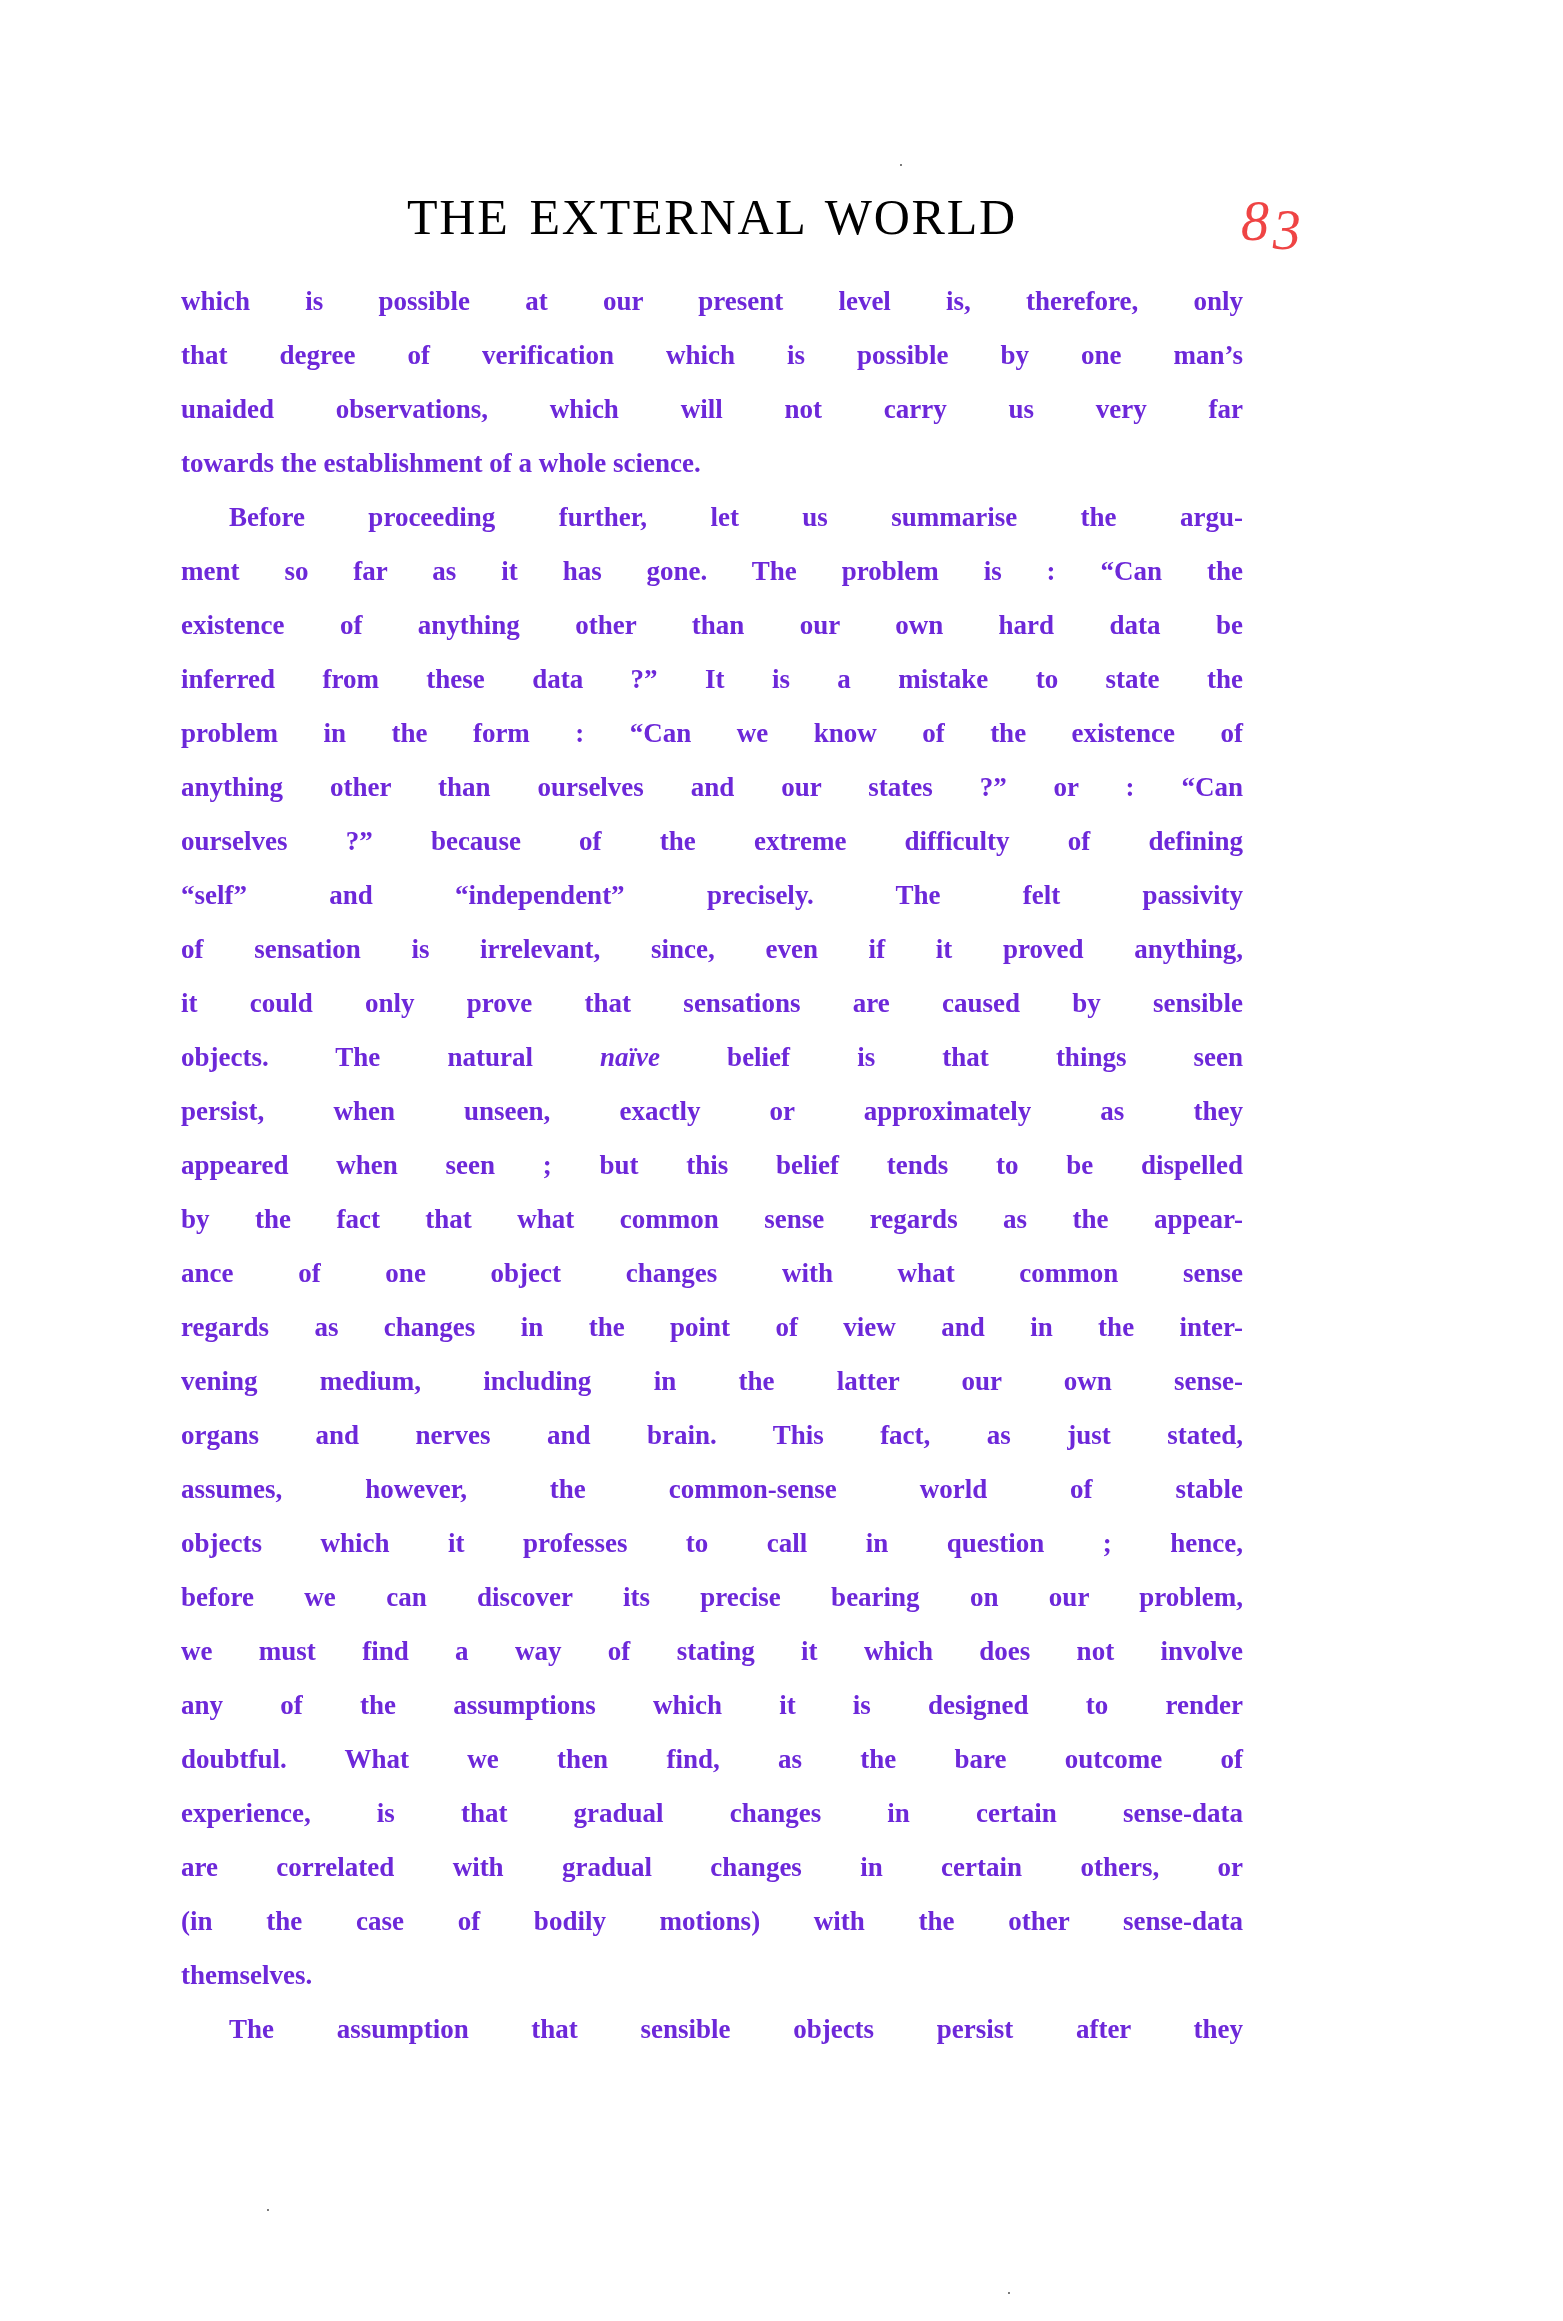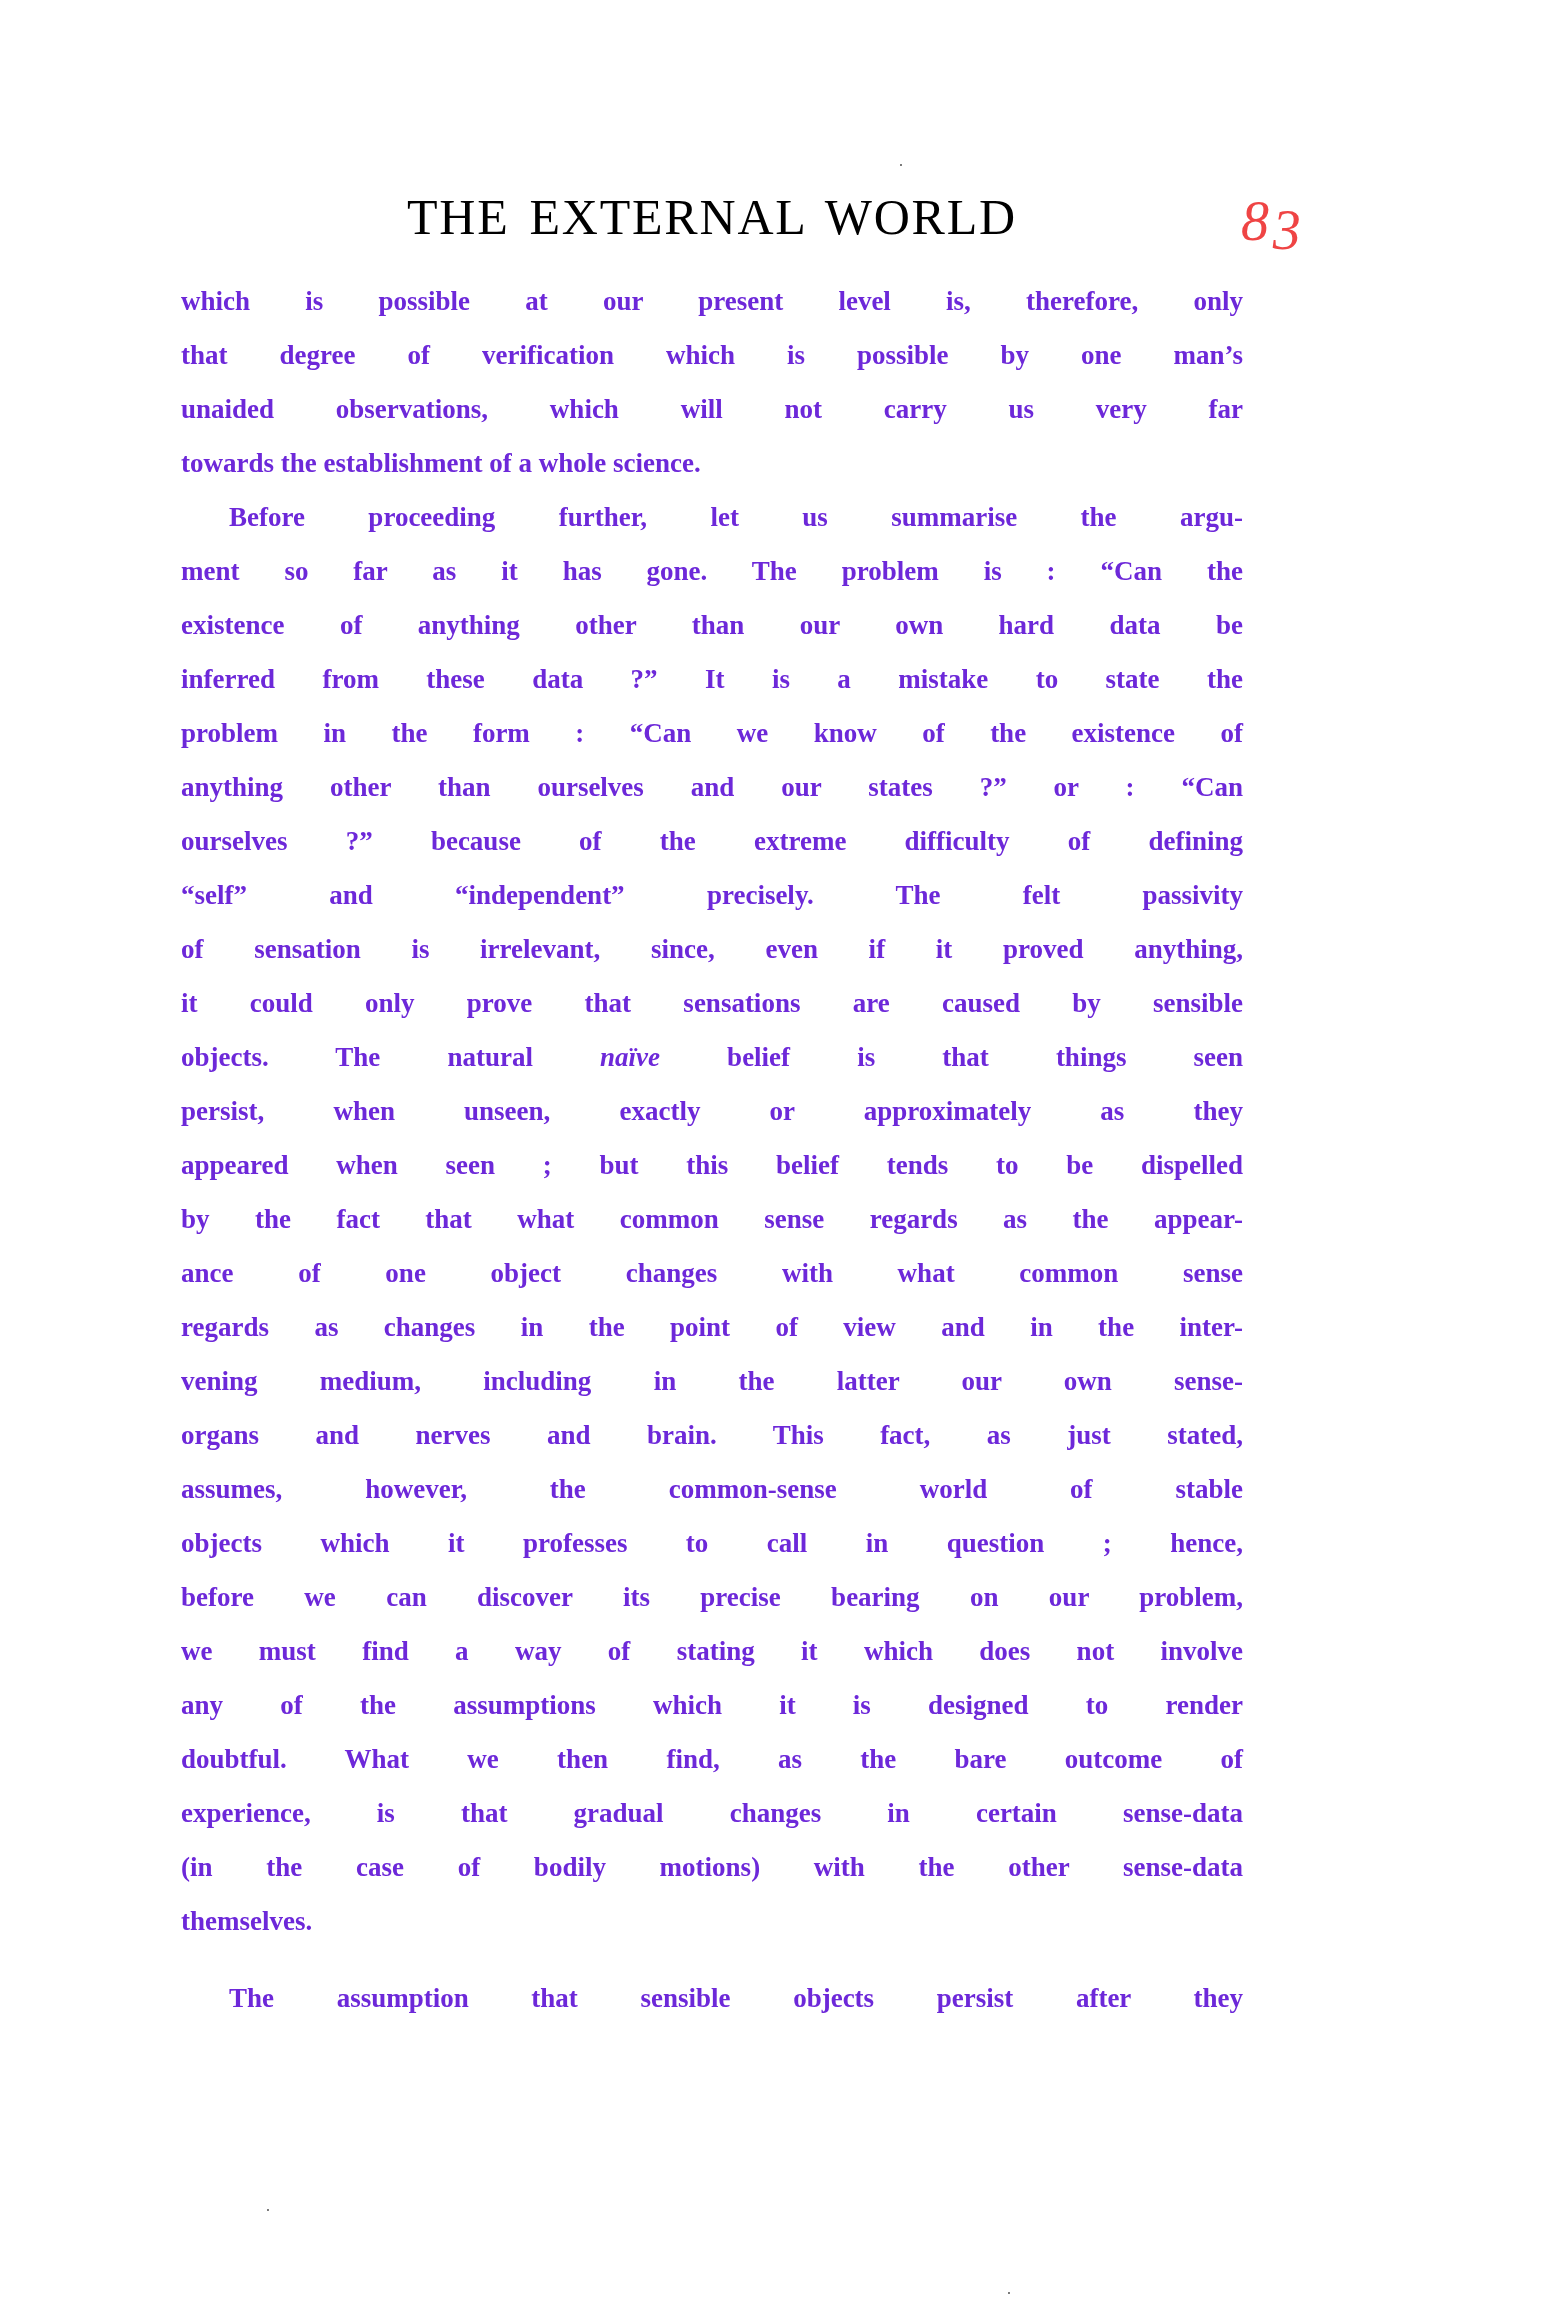--- a/index.html
+++ b/index.html
@@ -70,21 +70,21 @@
     font-weight: bold;
   }
   .line.indent {
     padding-left: 48px;
     width: 1014px;
   }
   .line.last {
     text-align-last: left;
   }
   .line.gap-before {
-    margin-top: 23px;
+    margin-top: 0;
   }
   .line i {
     font-style: italic;
   }
   .speck {
     position: absolute;
     width: 2.7px;
     height: 2.7px;
     background: #555;
     border-radius: 50%;
@@ -129,20 +129,21 @@
       <span class="line">regards as changes in the point of view and in the inter-</span>
       <span class="line">vening medium, including in the latter our own sense-</span>
       <span class="line">organs and nerves and brain.  This fact, as just stated,</span>
       <span class="line">assumes, however, the common-sense world of stable</span>
       <span class="line">objects which it professes to call in question ; hence,</span>
       <span class="line">before we can discover its precise bearing on our problem,</span>
       <span class="line">we must find a way of stating it which does not involve</span>
       <span class="line">any of the assumptions which it is designed to render</span>
       <span class="line">doubtful.  What we then find, as the bare outcome of</span>
       <span class="line">experience, is that gradual changes in certain sense-data</span>
+      <span class="line">are correlated with gradual changes in certain others, or</span>
       <span class="line">(in the case of bodily motions) with the other sense-data</span>
       <span class="line last">themselves.</span>
     </div>
 
     <div>
       <span class="line indent gap-before">The assumption that sensible objects persist after they</span>
     </div>
 
   </div>
 

